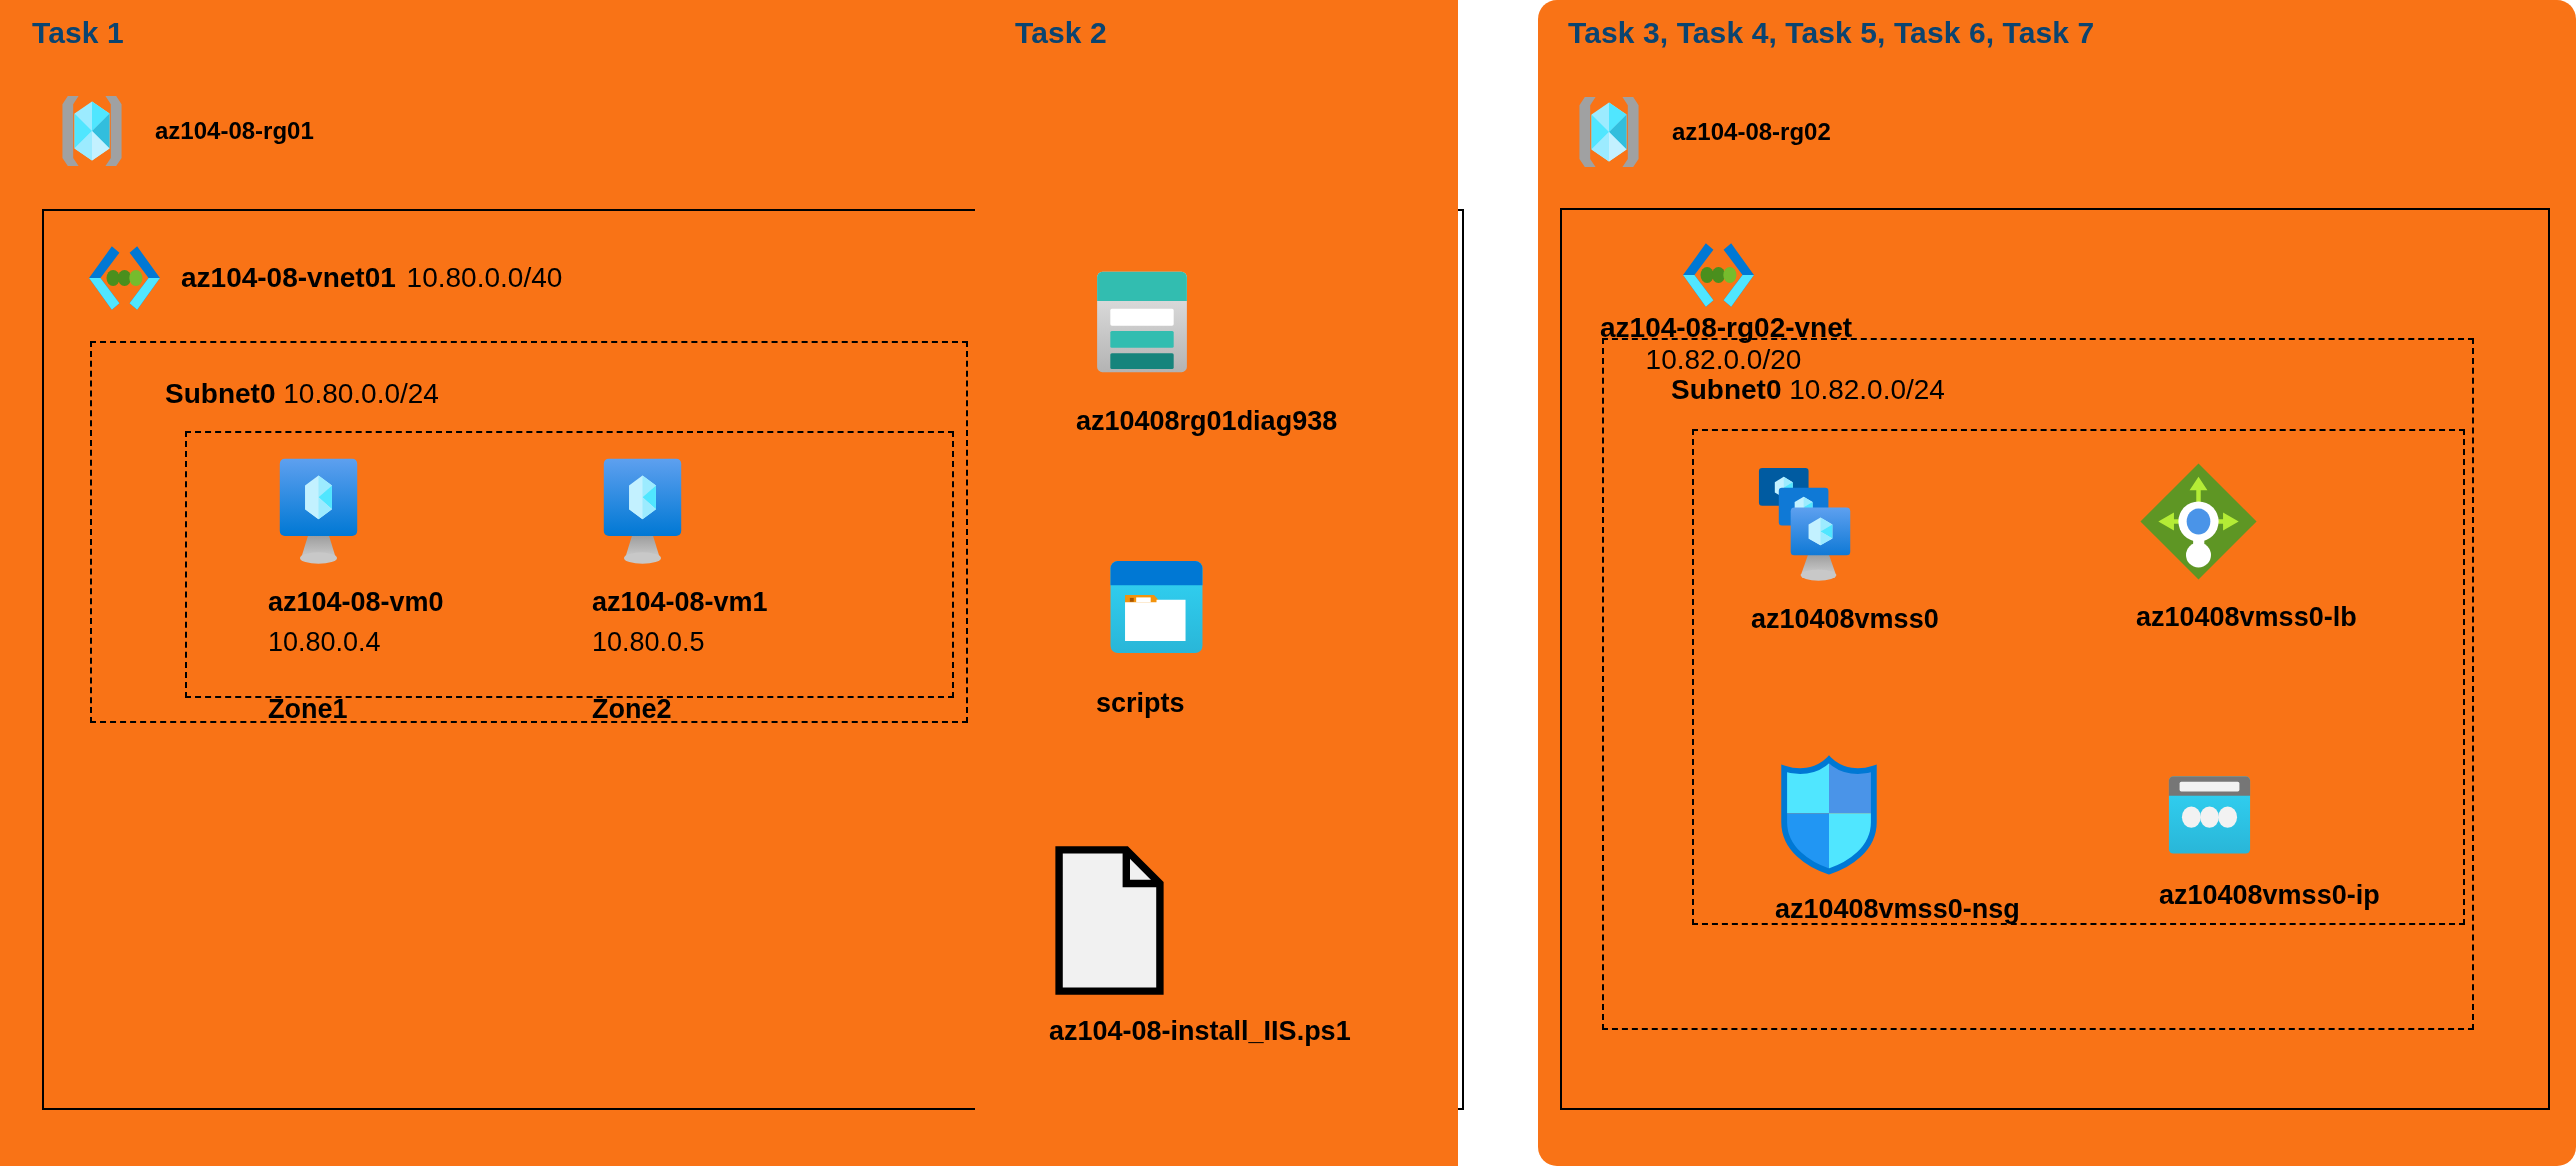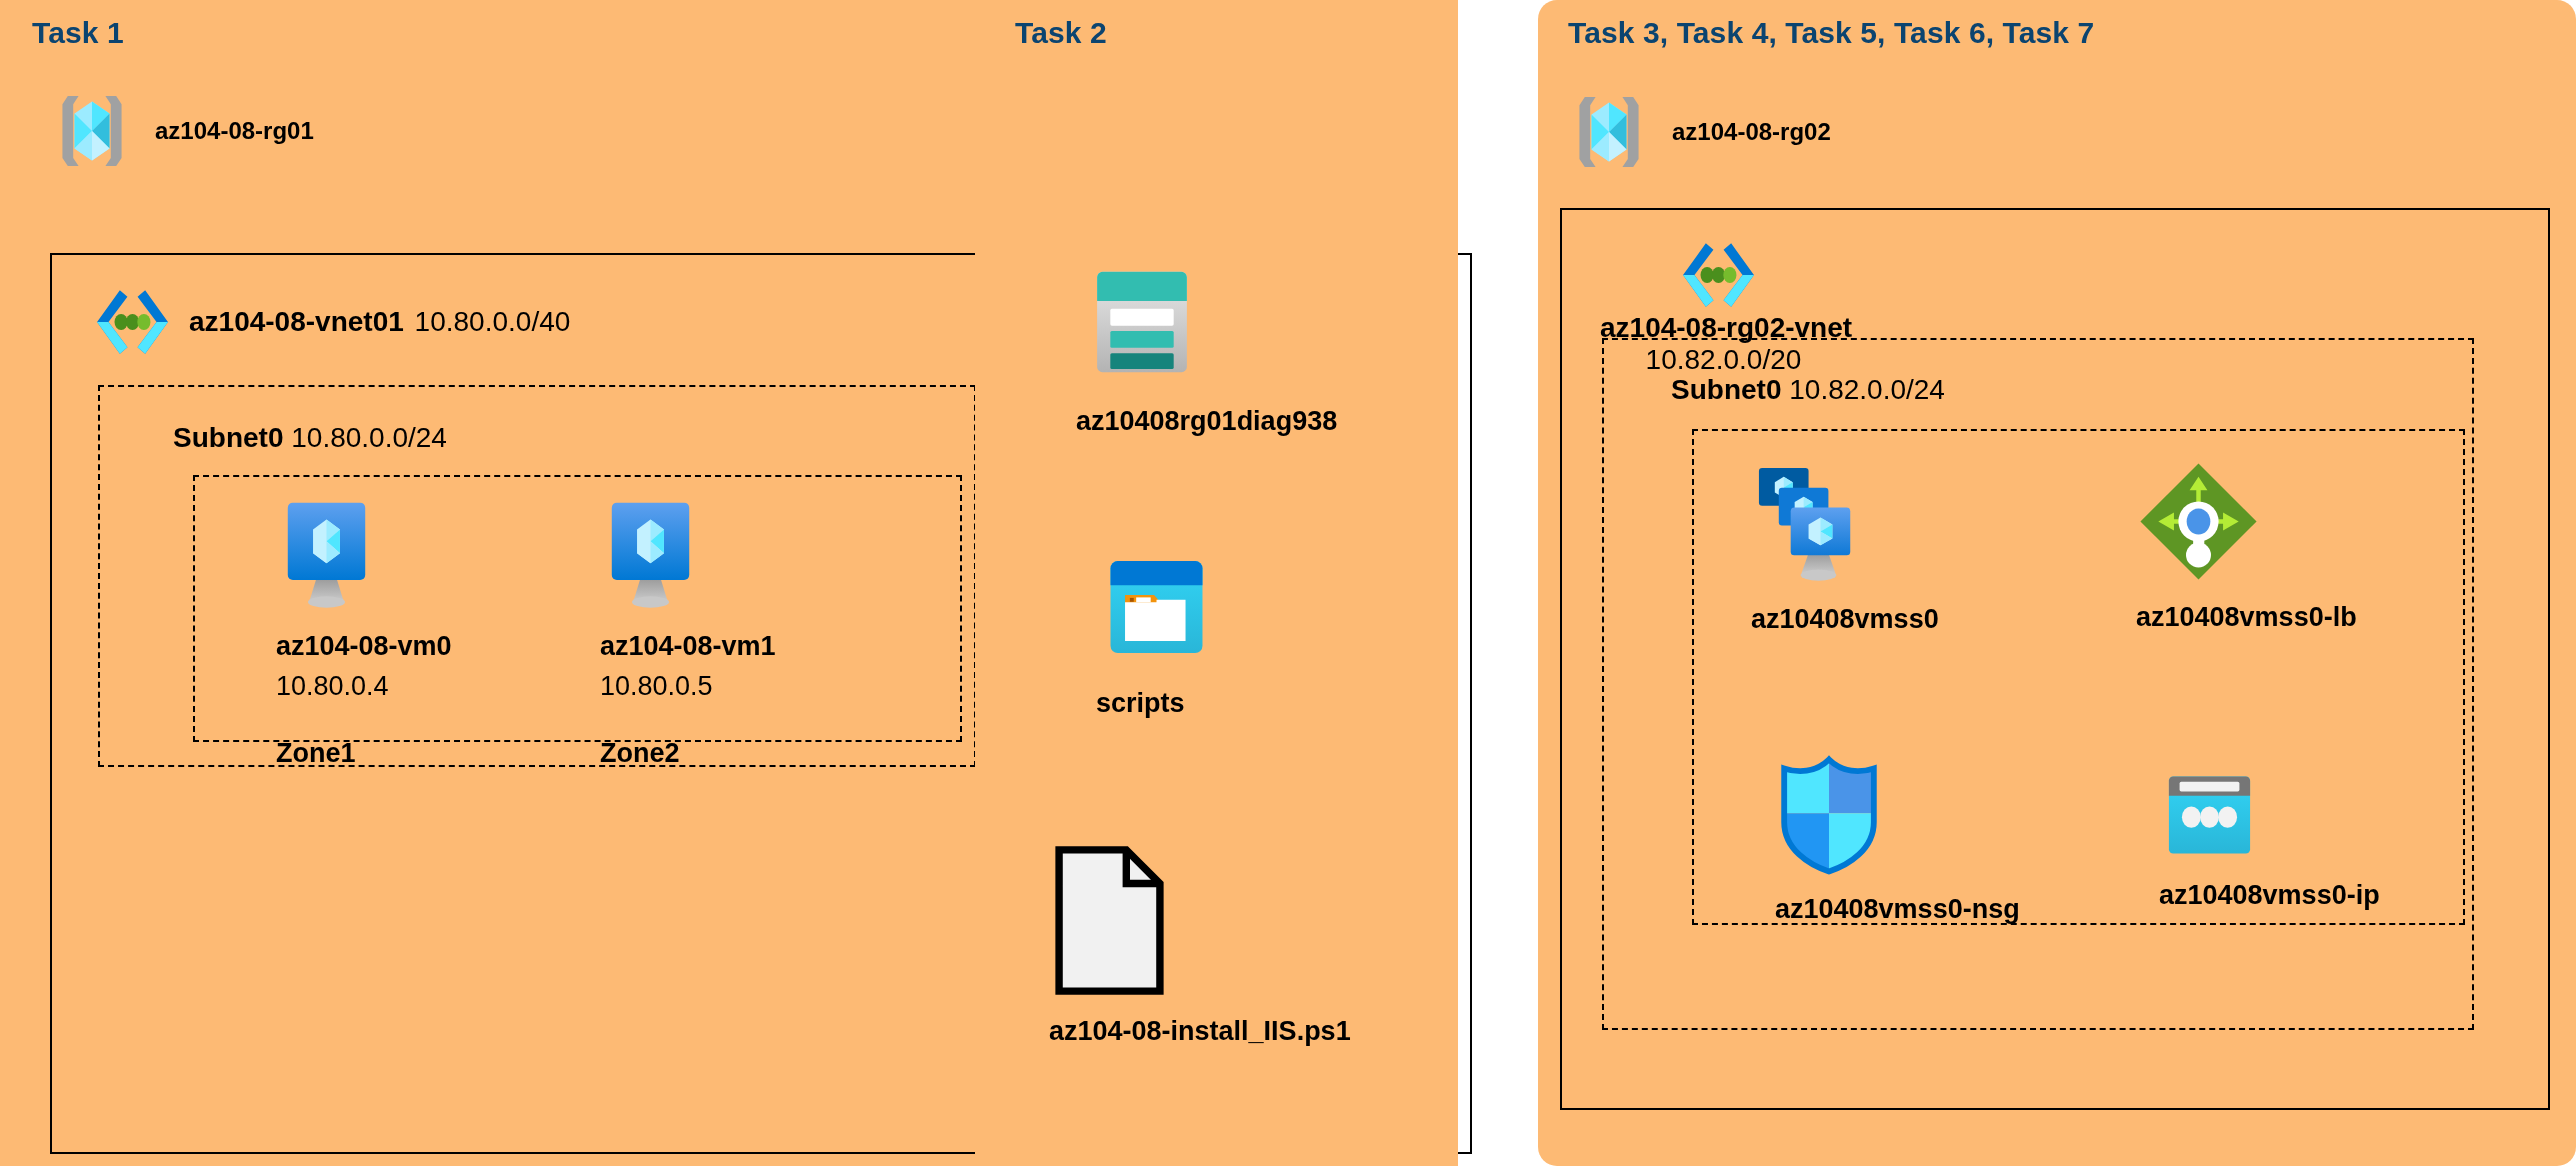--- a/index.html
+++ b/index.html
@@ -1,21 +1,21 @@
 <!DOCTYPE html>
 <html style="font-size:10.8px"><head>
 <meta charset="utf-8">
 <style>
   html,body{margin:0;padding:0;background:#ffffff;}
   body{
     width:2576px;height:1166px;position:relative;overflow:hidden;
     font-family:"Liberation Sans","DejaVu Sans",sans-serif;
     background:#ffffff;
   }
-  .panel{position:absolute;background:#fdba74;}
+  .panel{position:absolute;background:#f97316;}
   #col1{left:0;top:0;width:1013px;height:1166px;}
   #col2{left:975px;top:0;width:483px;height:1166px;}
   #col3{left:1538px;top:0;width:1038px;height:1166px;border-radius:19px;}
 
   .task-header{
     position:absolute;color:#0b4470;font-weight:bold;
     font-size:30px;letter-spacing:0.1px;white-space:nowrap;
   }
   #task1-header{left:32px;top:16px;}
   #task2-header{left:40px;top:16px;}
@@ -25,21 +25,21 @@
   .rg-row{position:absolute;display:flex;align-items:center;}
   #rg1-row{left:49px;top:88px;}
   #rg2-row{left:28px;top:89px;}
   .rg-label{font-size:24px;font-weight:bold;color:#000;margin-left:20px;white-space:nowrap;}
 
   
   .rg-icon{position:relative;width:86px;height:86px;}
 
   
   .vnet-box{position:absolute;border:2.7px solid #000;background:transparent;}
-  #vnet1-box{left:50px;top:209px;width:1418px;height:897px;margin-top:44px;}
+  #vnet1-box{left:42px;top:209px;width:1418px;height:897px;}
   #vnet3-box{left:22px;top:208px;width:986px;height:898px;}
 
   .vnet-row{position:absolute;display:flex;align-items:center;}
   #vnet1-row{left:40px;top:30px;}
   #vnet3-row{left:22px;top:28px;flex-direction:column;}
   .vnet-name{font-size:28px;font-weight:bold;color:#000;margin-left:16px;white-space:nowrap;}
   .vnet-cidr{font-size:28px;font-weight:normal;color:#000;margin-left:10.8px;white-space:nowrap;}
   .vnet-icon{position:relative;width:81px;height:74px;}
 
   

